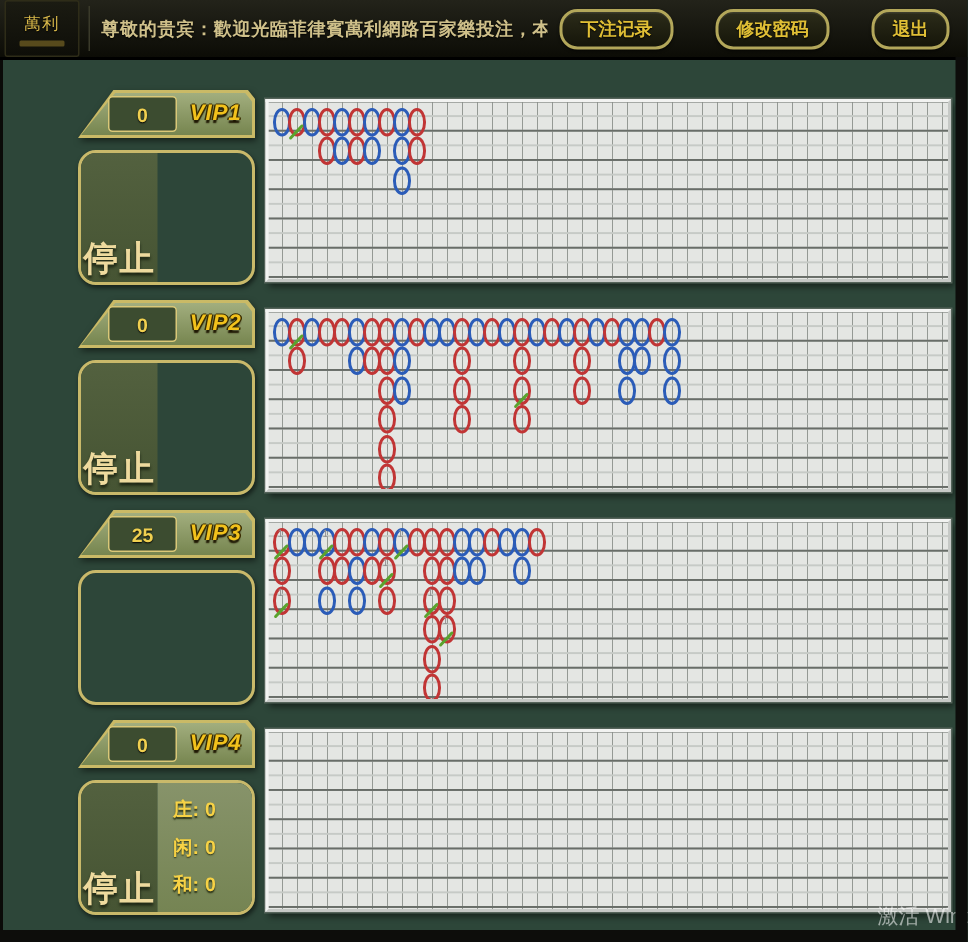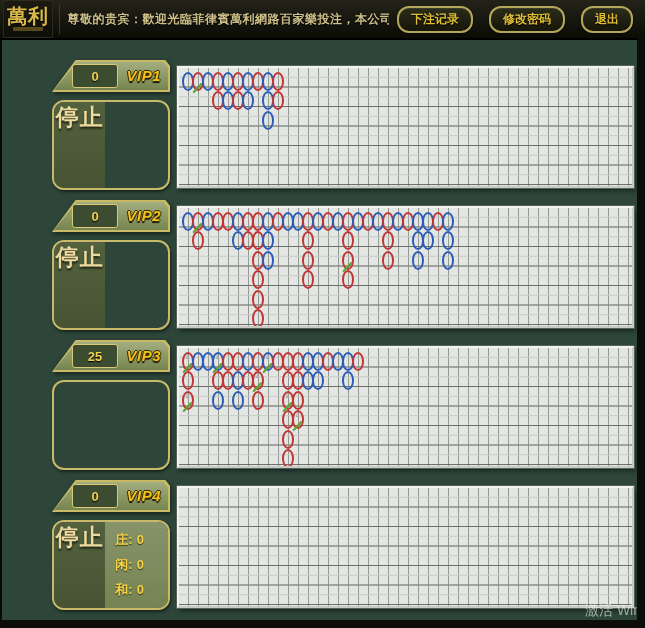--- a/index.html
+++ b/index.html
@@ -17,31 +17,31 @@
     display:flex;align-items:center;z-index:30;
   }
   .logo-box{
     width:48px;height:36px;margin-left:3px;flex:0 0 auto;
     background:linear-gradient(#1b1b12,#0e0e08);
     border:1px solid #2e2c18;border-radius:2px;
     display:flex;flex-direction:column;align-items:center;justify-content:center;
   }
   .logo-main{
     font-family:"Liberation Serif","DejaVu Serif",serif;
-    font-size:20px;font-weight:bold;color:#d8b84a;line-height:18px;
+    font-size:11px;font-weight:normal;color:#d8b84a;line-height:18px;
     text-shadow:0 1px 1px #000;letter-spacing:1px;white-space:nowrap;
   }
   .logo-accent{width:30px;height:4px;margin-top:2px;background:#574a1c;border-radius:1px;}
   .topbar-sep{width:1px;height:30px;background:#3a3a2a;margin:0 8px 0 6px;}
   .marquee{
     flex:1 1 auto;color:#cfc08a;font-size:12px;font-weight:bold;
     white-space:nowrap;overflow:hidden;letter-spacing:0.5px;
     text-shadow:0 1px 1px #000;
   }
-  .topbar-buttons{display:flex;gap:16px;margin:0 12px 0 8px;flex:0 0 auto;}
+  .topbar-buttons{display:flex;gap:28px;margin:0 12px 0 8px;flex:0 0 auto;}
   .pill-btn{
     display:inline-block;padding:3px 12px;border-radius:12px;
     border:2px solid #b3a75a;color:#e0bf35;font-size:12px;font-weight:bold;
     background:linear-gradient(#2c2c1a,#151509);cursor:pointer;
     text-shadow:0 1px 1px #000;white-space:nowrap;
     box-shadow:0 1px 2px rgba(0,0,0,.6), inset 0 1px 0 rgba(255,255,255,.08);
   }
   
   .content{
     position:absolute;left:0;top:40px;width:645px;height:588px;
@@ -73,21 +73,21 @@
     font-size:15px;font-weight:bold;font-style:italic;color:#f2c21c;
     text-shadow:-1px 0 #3a2c00,1px 0 #3a2c00,0 -1px #3a2c00,0 2px 1px #1c1400;
     letter-spacing:0.5px;
   }
   .info-box{
     margin-top:8px;height:86px;border:2px solid #c9b96a;border-radius:12px;
     overflow:hidden;display:flex;box-shadow:1px 2px 3px rgba(0,0,0,.5);
   }
   .status-pane{
     width:45%;background:linear-gradient(#53613f,#465433);
-    display:flex;align-items:flex-start;justify-content:center;
+    display:flex;align-items:flex-end;justify-content:center;
   }
   .status-text{
     font-size:23px;font-weight:bold;color:#eeda9e;
     text-shadow:0 2px 2px #1c2412;letter-spacing:1px;
   }
   .stats-pane{
     flex:1;background:linear-gradient(#87936a,#758453);
     display:flex;flex-direction:column;justify-content:space-around;
     padding:6px 0 6px 10px;
   }

